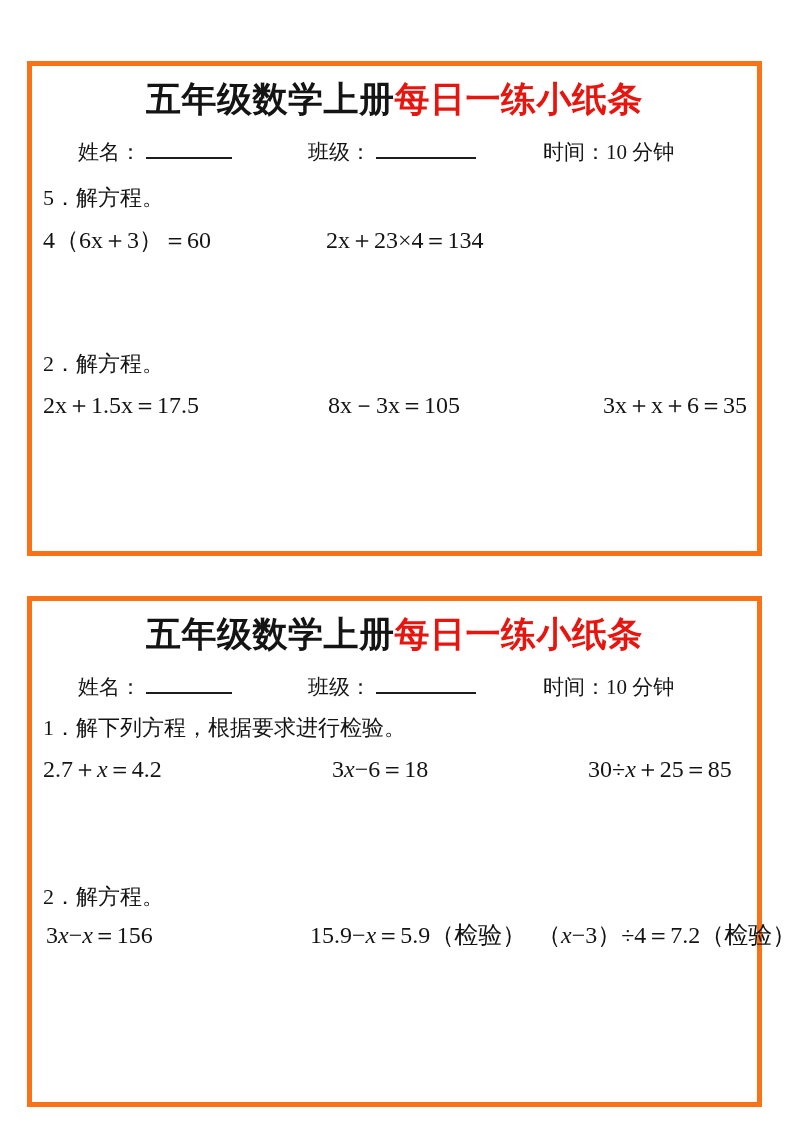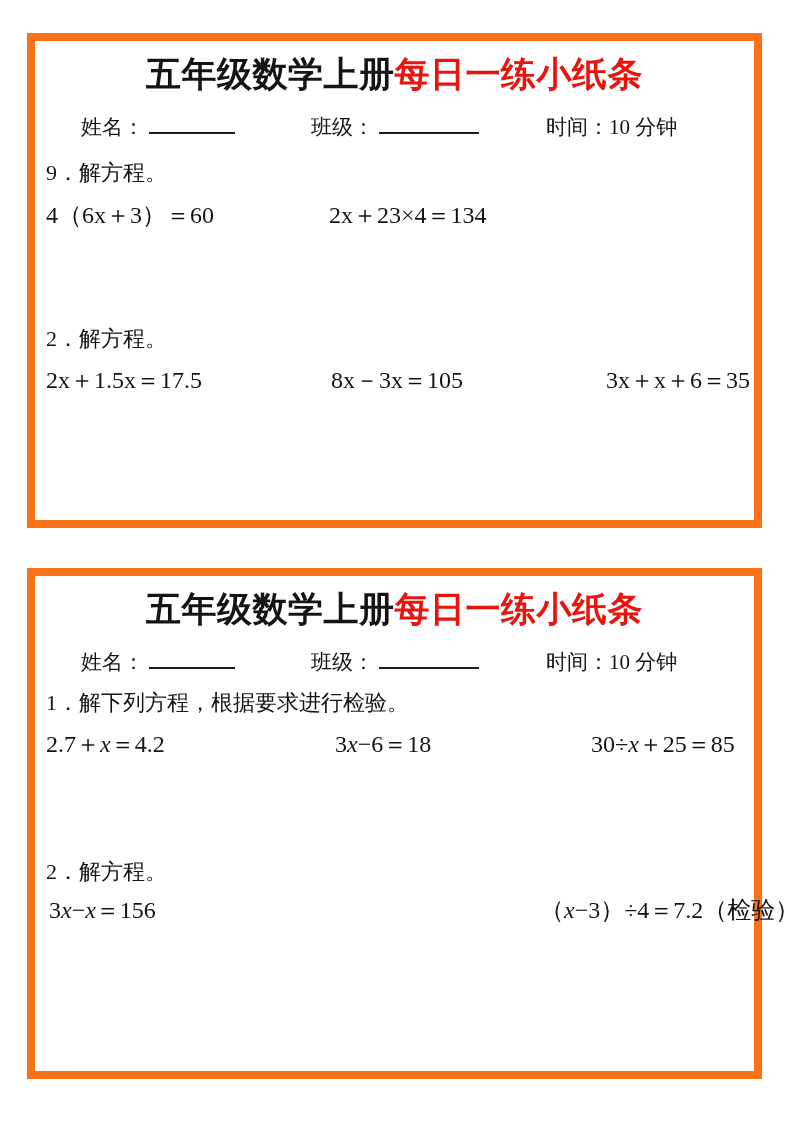--- a/index.html
+++ b/index.html
@@ -10,22 +10,23 @@
     height: 1122px;
     font-family: "Liberation Serif", serif;
     color: #141414;
     position: relative;
   }
   .card {
     position: absolute;
     left: 27px;
     width: 735px;
     box-sizing: border-box;
-    border: 8px solid #f97316;
+    border: 5px solid #f97316;
     background: #ffffff;
+    margin-top: 28px;
   }
   #card1 { top: 33px;  height: 495px; }
   #card2 { top: 568px; height: 511px; }
 
   .card-title {
     position: absolute;
     top: 11px;
     left: 0;
     width: 100%;
     text-align: center;
@@ -102,21 +103,21 @@
   </div>
 
   <div class="meta-item meta-name">
     <span>姓名：</span><span class="blank-line"></span>
   </div>
   <div class="meta-item meta-class">
     <span>班级：</span><span class="blank-line wide"></span>
   </div>
   <div class="meta-item meta-time">时间：10 分钟</div>
 
-  <div class="section-heading heading-1">9．解方程。</div>
+  <div class="section-heading heading-1">5．解方程。</div>
   <div class="equation eq-1-1">4（6x＋3）＝60</div>
   <div class="equation eq-1-2">2x＋23×4＝134</div>
 
   <div class="section-heading heading-2">2．解方程。</div>
   <div class="equation eq-2-1">2x＋1.5x＝17.5</div>
   <div class="equation eq-2-2">8x－3x＝105</div>
   <div class="equation eq-2-3">3x＋x＋6＝35</div>
 </div>
 
 <div class="card" id="card2">
@@ -132,14 +133,15 @@
   </div>
   <div class="meta-item meta-time">时间：10 分钟</div>
 
   <div class="section-heading heading-1">1．解下列方程，根据要求进行检验。</div>
   <div class="equation eq-1-1">2.7＋<i>x</i>＝4.2</div>
   <div class="equation eq-1-2">3<i>x</i>−6＝18</div>
   <div class="equation eq-1-3">30÷<i>x</i>＋25＝85</div>
 
   <div class="section-heading heading-2">2．解方程。</div>
   <div class="equation eq-2-1">3<i>x</i>−<i>x</i>＝156</div>
+  <div class="equation eq-2-2">15.9−<i>x</i>＝5.9（检验）</div>
   <div class="equation eq-2-3">（<i>x</i>−3）÷4＝7.2（检验）</div>
 </div>
 
 </body></html>

